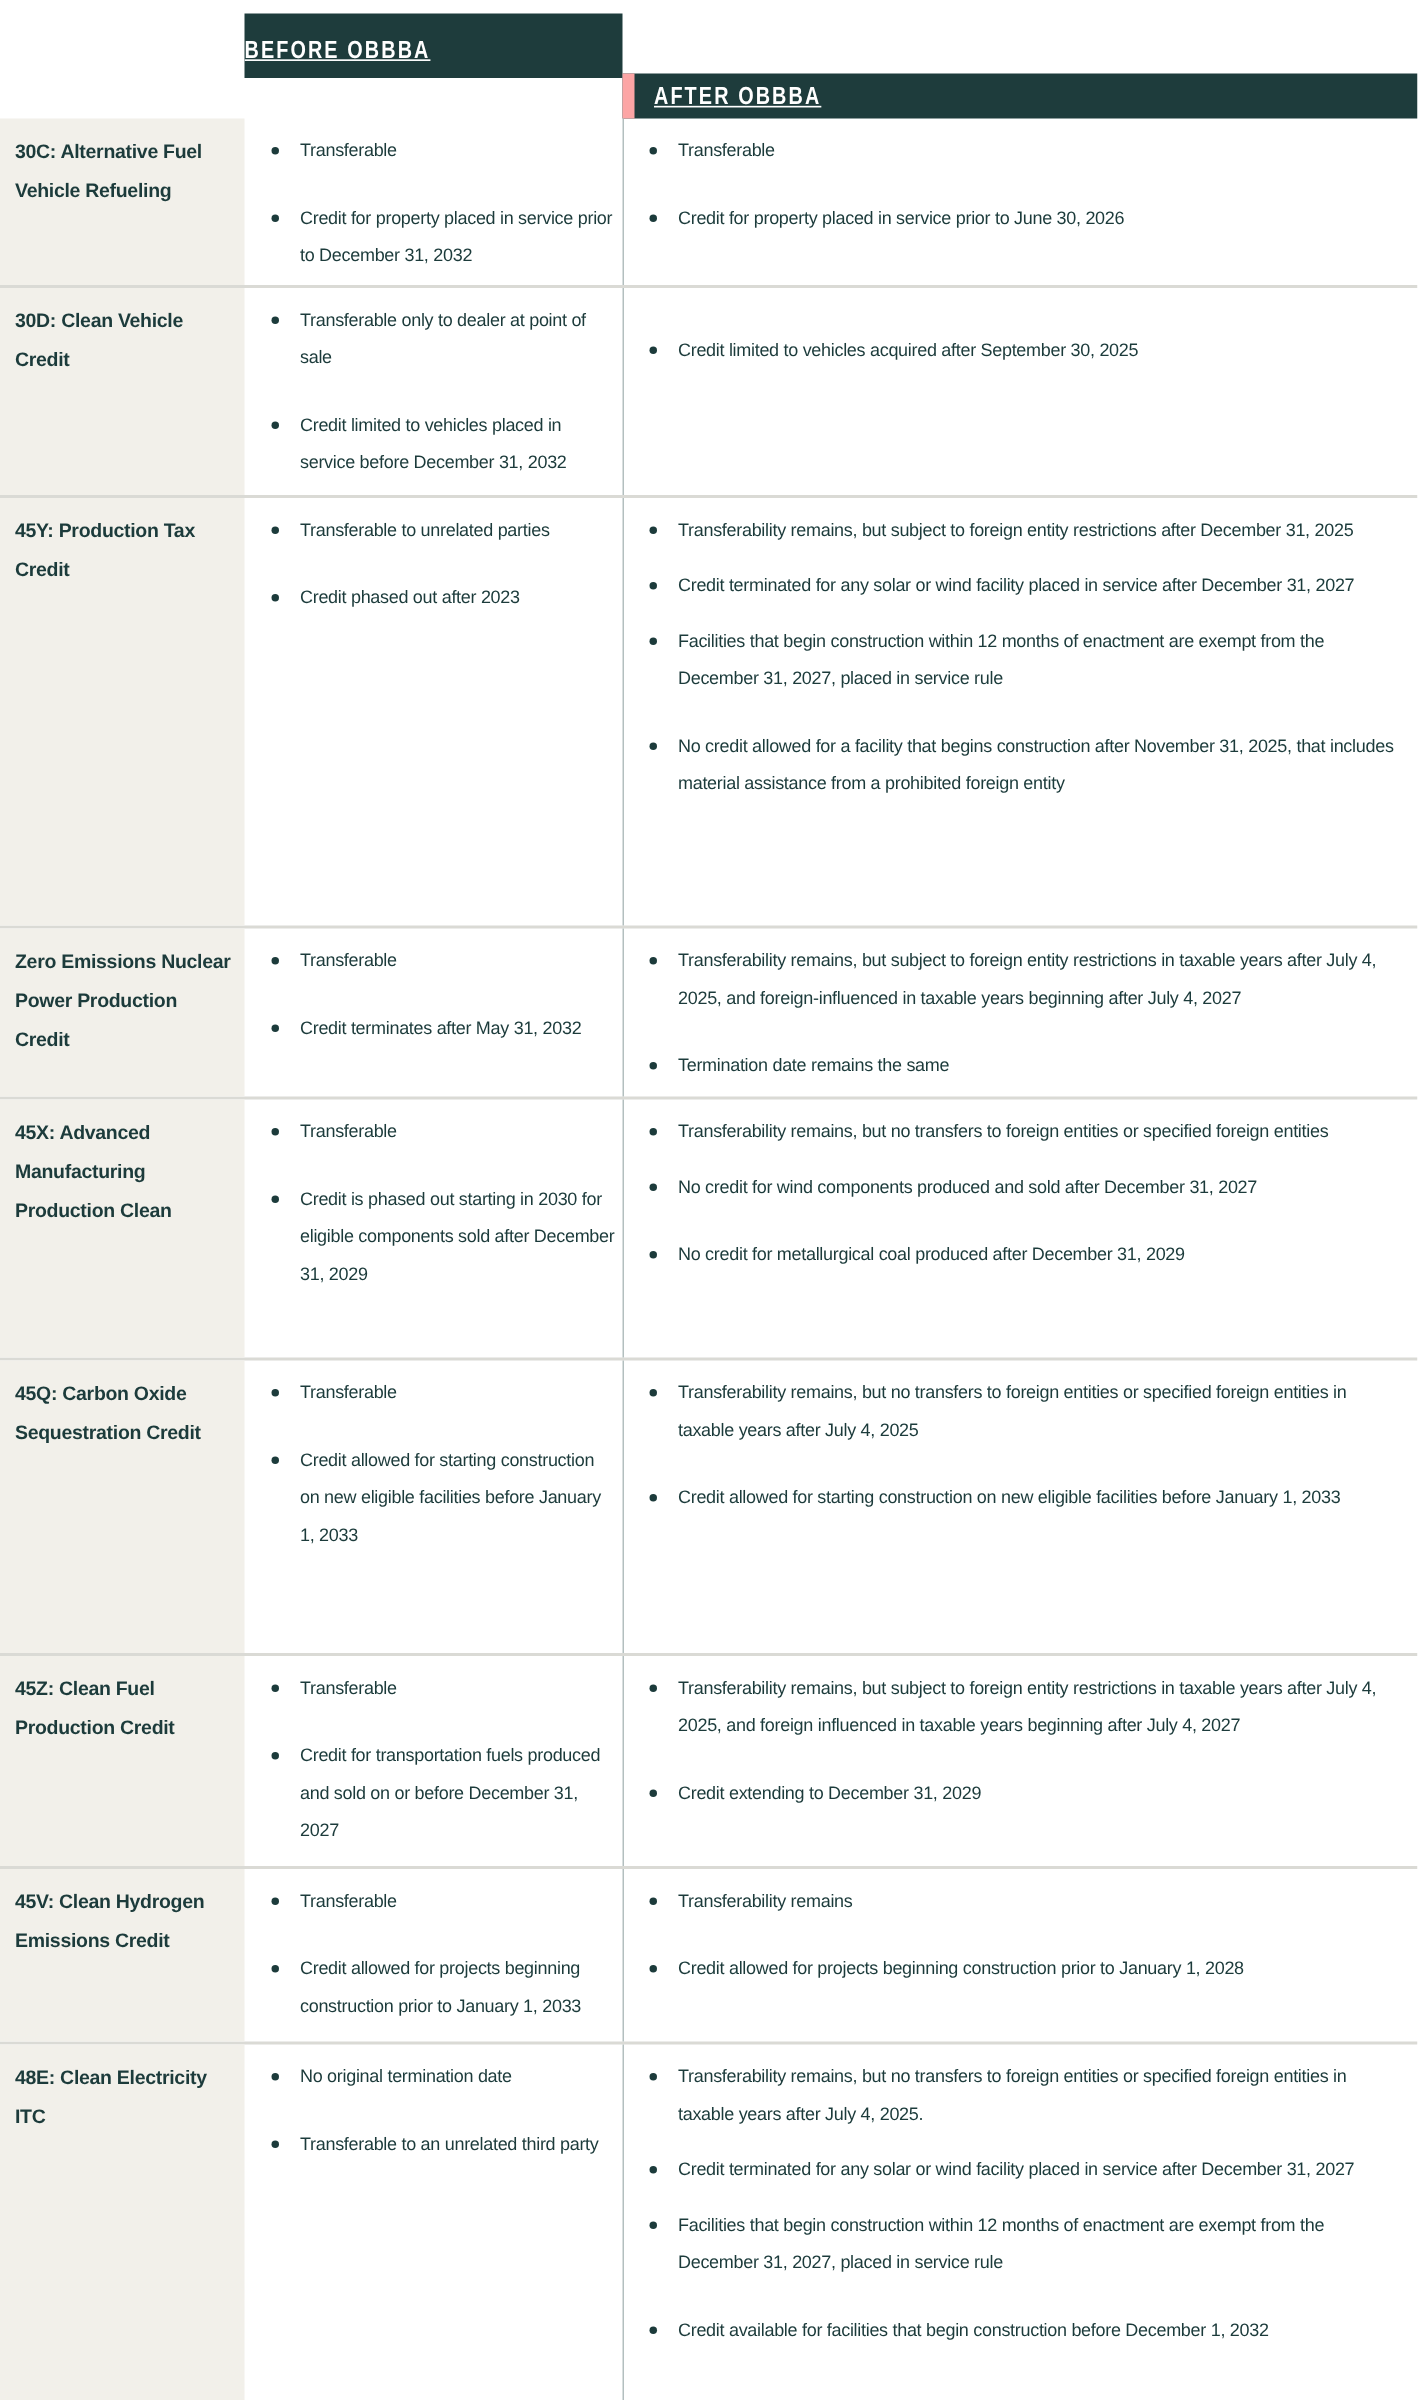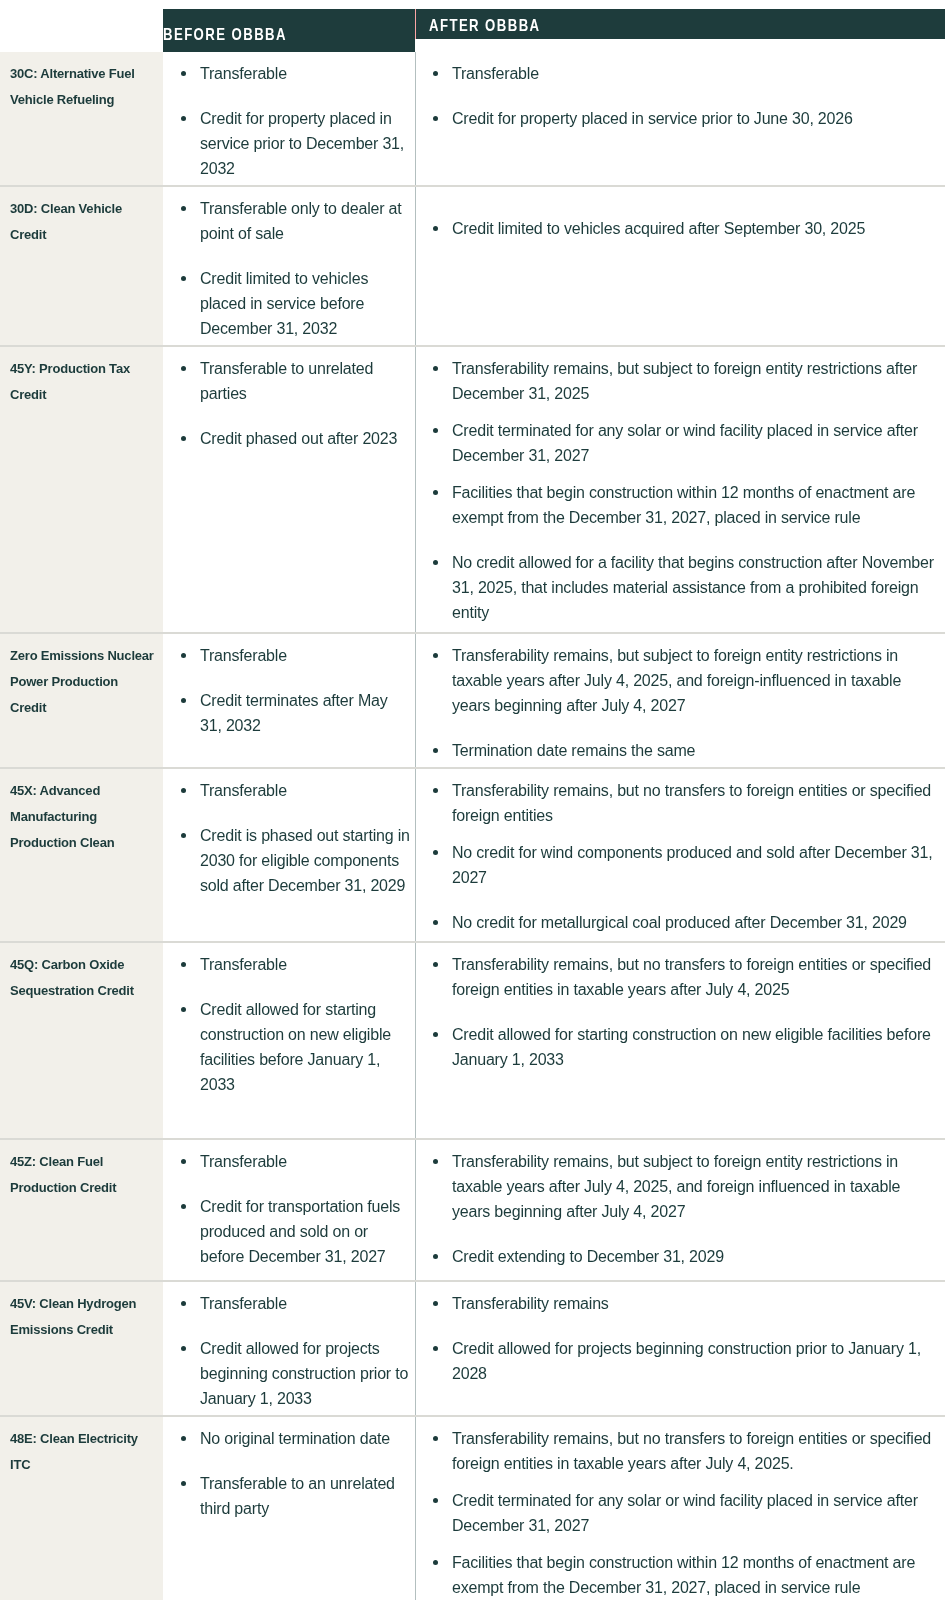--- a/index.html
+++ b/index.html
@@ -18,31 +18,32 @@
 
   
   .header-cell {
     background:#1e3c3c;
     color:#ffffff;
     height:30px;
     display:flex;
     align-items:center;
     padding-left:13px;
     overflow:hidden;
+    text-decoration:underline;
   }
   .header-cell .hdr-txt {
     font-weight:bold;
     font-size:15px;
     letter-spacing:1.6px;
     transform:scale(0.88,1.1);
     transform-origin:left center;
     white-space:nowrap;
   }
   .header-spacer { background:transparent; }
-  .header-row .after-cell { border-left:1px solid #fca5a5; }
+  .header-row .after-cell { border-left:8px solid #fca5a5;margin-top:40px; }
 
   
   .row { border-top:2px solid #dadad5; }
   #rows .row:first-child { border-top:none; }
   #rows .row:nth-child(1){min-height:111px}
   #rows .row:nth-child(2){min-height:138px}
   #rows .row:nth-child(3){min-height:285px}
   #rows .row:nth-child(4){min-height:112px}
   #rows .row:nth-child(5){min-height:172px}
   #rows .row:nth-child(6){min-height:195px}
@@ -64,21 +65,21 @@
   .row .after-cell {
     border-left:1px solid #b3bfbf;
     padding:9px 10px 4px 0;
   }
 
   ul.bullets { list-style:none; margin:0; padding:0; }
   .bullets li {
     display:flex;
     align-items:flex-start;
     margin-bottom:12px;
-    font-size:16px;
+    font-size:12px;
     line-height:25px;
     letter-spacing:-0.2px;
   }
   .bullets li:last-child { margin-bottom:0;margin-top:20px; }
   .before-cell .bullets li { padding-left:18px; }
   .after-cell .bullets li { padding-left:17px; }
   .dot {
     width:5px; height:5px;
     border-radius:50%;
     background:#1c3b3b;

